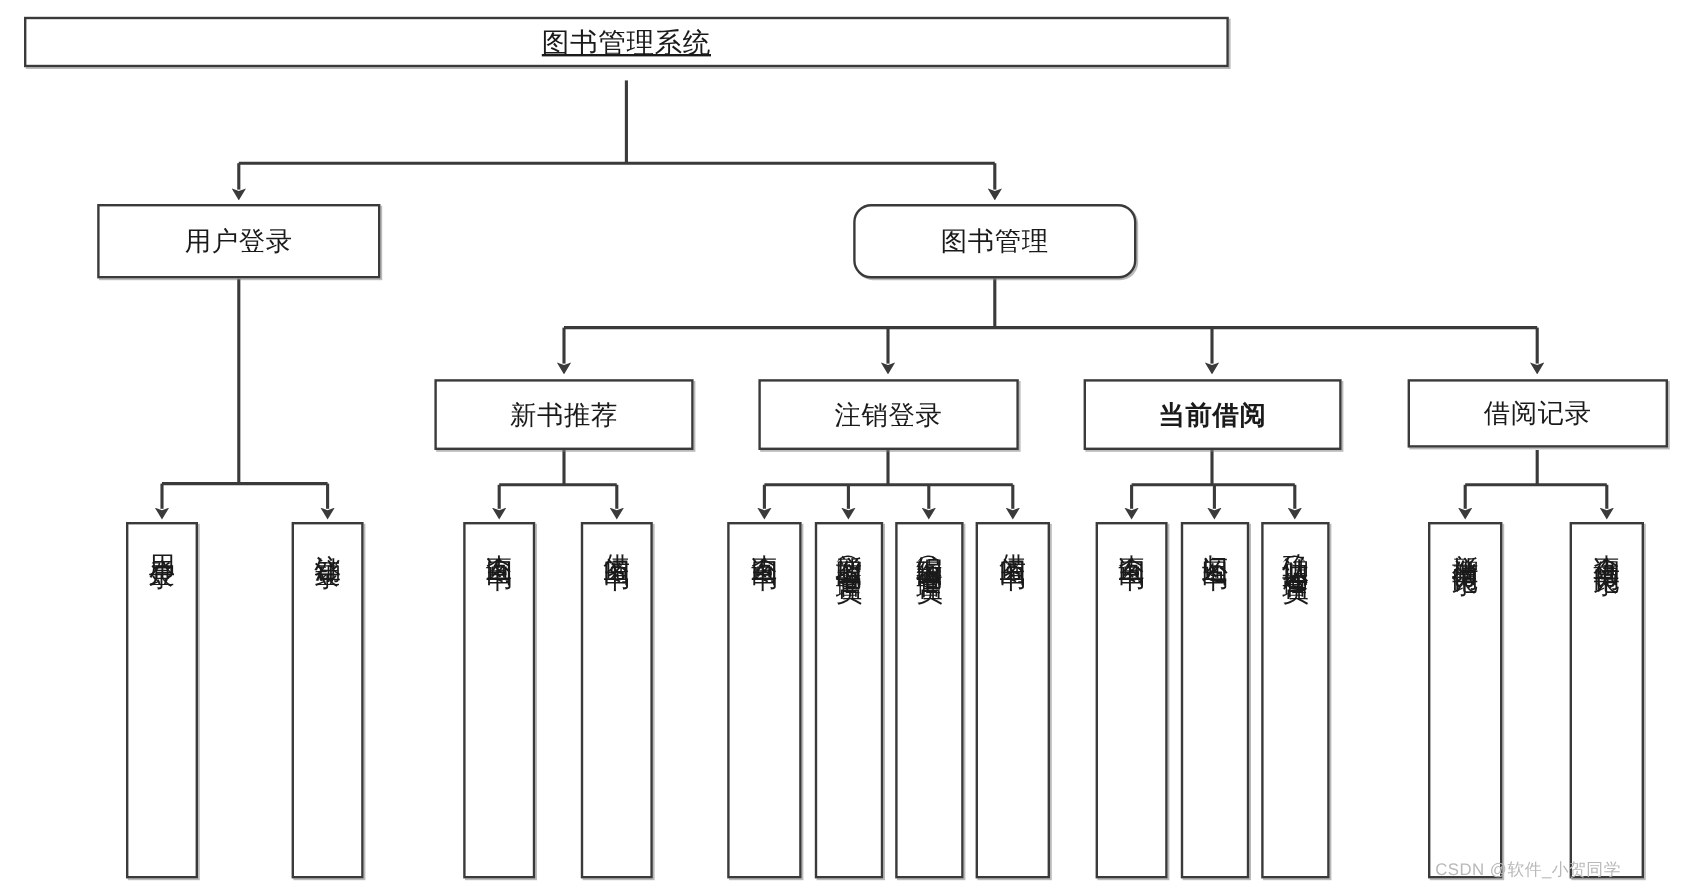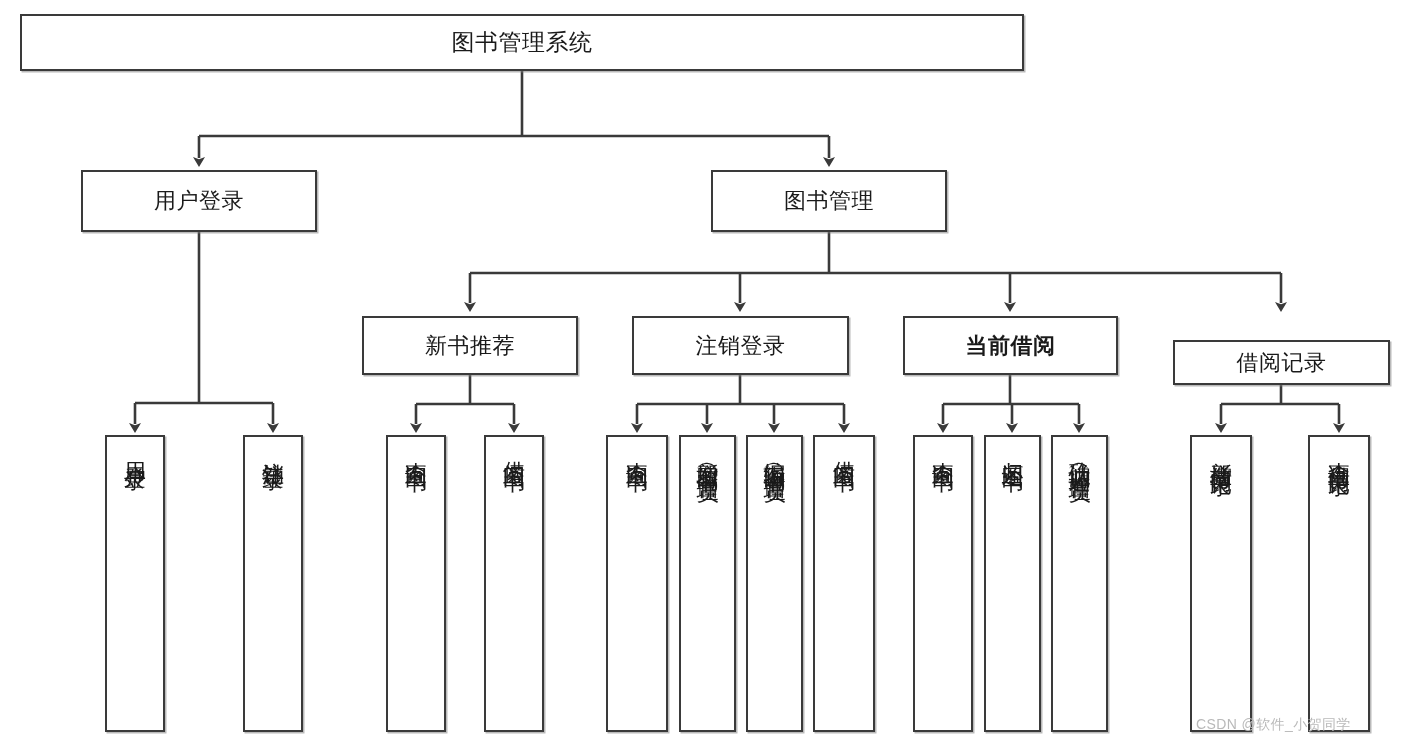--- a/index.html
+++ b/index.html
@@ -122,41 +122,41 @@
       <path d="M 1012 404 L 1012 424" marker-end="url(#arrowhead)"></path>
       <path d="M 1079 404 L 1079 424" marker-end="url(#arrowhead)"></path>
 
       <path d="M 1281 375 L 1281 404"></path>
       <path d="M 1221 404 L 1339 404"></path>
       <path d="M 1221 404 L 1221 424" marker-end="url(#arrowhead)"></path>
       <path d="M 1339 404 L 1339 424" marker-end="url(#arrowhead)"></path>
     </g>
   </svg>
 
-  <div class="node horiz root" style="left: 20px; top: 14px; width: 1004px; height: 57px;">
+  <div class="node horiz root" style="left: 20px; top: 14px; width: 1004px; height: 42px; text-decoration: underline;">
     <span class="node-label">图书管理系统</span>
   </div>
 
   <div class="node horiz" style="left: 81px; top: 170px; width: 236px; height: 62px;">
     <span class="node-label">用户登录</span>
   </div>
-  <div class="node horiz" style="left: 711px; top: 170px; width: 236px; height: 62px;">
+  <div class="node horiz" style="left: 711px; top: 170px; width: 236px; height: 62px; border-radius: 15px;">
     <span class="node-label">图书管理</span>
   </div>
 
   <div class="node horiz" style="left: 362px; top: 316px; width: 216px; height: 59px;">
     <span class="node-label">新书推荐</span>
   </div>
   <div class="node horiz" style="left: 632px; top: 316px; width: 217px; height: 59px;">
     <span class="node-label">注销登录</span>
   </div>
   <div class="node horiz" style="left: 903px; top: 316px; width: 215px; height: 59px; font-weight: bold;">
     <span class="node-label">当前借阅</span>
   </div>
-  <div class="node horiz" style="left: 1173px; top: 316px; width: 217px; height: 45px; margin-top: 24px;">
+  <div class="node horiz" style="left: 1173px; top: 316px; width: 217px; height: 57px;">
     <span class="node-label">借阅记录</span>
   </div>
 
   <div class="node vert" style="left: 105px; top: 435px; width: 60px; height: 297px;">
     <span class="node-label">用户登录</span>
   </div>
   <div class="node vert" style="left: 243px; top: 435px; width: 60px; height: 297px;">
     <span class="node-label">注销登录</span>
   </div>
 

